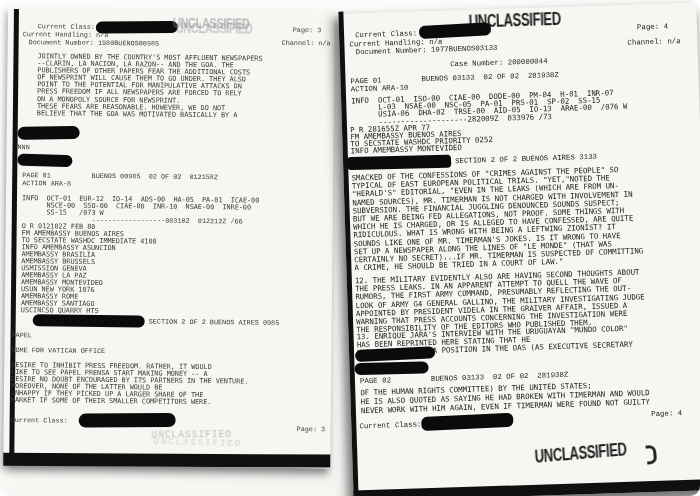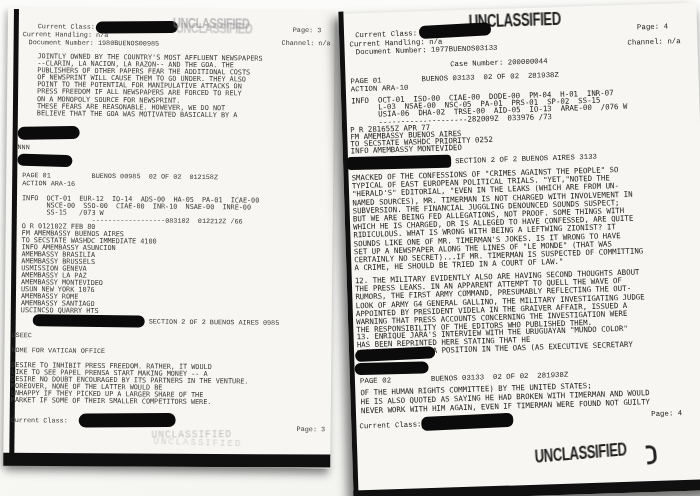--- a/index.html
+++ b/index.html
@@ -1,19 +1,20 @@
 <!DOCTYPE html>
 <html><head>
 <meta charset="utf-8">
 <style>
   html,body{margin:0;padding:0;}
   #canvas{
     position:relative;width:700px;height:496px;overflow:hidden;
     background:linear-gradient(170deg,#fbfbf9 60%,#f2f2ef 100%);
     font-family:"Liberation Mono","DejaVu Sans Mono",monospace;
+    border-radius:10px;
   }
   .page{position:absolute;background:#f7f6f2;}
   #left-page{
     left:8px;top:7px;width:327px;height:458px;
     transform:rotate(0.6deg);transform-origin:top left;
     box-shadow:0 8px 9px -2px rgba(70,70,70,.55),-3px 3px 5px rgba(90,90,90,.25);
   }
   #right-page{
     left:346px;top:8px;width:358px;height:488px;
     transform:rotate(-1.8deg);transform-origin:center;
@@ -124,42 +125,42 @@
 PRESS FREEDOM IF ALL NEWSPAPERS ARE FORCED TO RELY
 ON A MONOPOLY SOURCE FOR NEWSPRINT.
 THESE FEARS ARE REASONABLE. HOWEVER, WE DO NOT
 BELIEVE THAT THE GOA WAS MOTIVATED BASICALLY BY A</pre>
 
     <div id="l-redact1" class="redact"></div>
     <span id="l-nnn" class="txt l-ink">NNN</span>
     <div id="l-redact2" class="redact"></div>
 
     <span id="l-pageline" class="txt l-ink">PAGE 01          BUENOS 00985  02 OF 02  012158Z</span>
-    <span id="l-action" class="txt l-ink">ACTION ARA-16</span>
+    <span id="l-action" class="txt l-ink">ACTION ARA-8</span>
     <pre id="l-info" class="txt l-ink">INFO  OCT-01  EUR-12  IO-14  ADS-00  HA-05  PA-01  ICAE-00
       NSCE-00  SSO-00  CIAE-00  INR-10  NSAE-00  INRE-00
       SS-15   /073 W</pre>
     <span id="l-dashes" class="txt l-ink">------------------083102  012212Z /66</span>
     <pre id="l-origin" class="txt l-ink">O R 012102Z FEB 80
 FM AMEMBASSY BUENOS AIRES
 TO SECSTATE WASHDC IMMEDIATE 4100
 INFO AMEMBASSY ASUNCION
 AMEMBASSY BRASILIA
 AMEMBASSY BRUSSELS
 USMISSION GENEVA
 AMEMBASSY LA PAZ
 AMEMBASSY MONTEVIDEO
 USUN NEW YORK 1076
 AMEMBASSY ROME
 AMEMBASSY SANTIAGO
 USCINCSO QUARRY HTS</pre>
 
     <div id="l-sec-redact" class="redact"></div>
     <span id="l-secline" class="txt l-ink">SECTION 2 OF 2 BUENOS AIRES 0985</span>
-    <span id="l-useec" class="txt l-ink">USEEC</span>
+    <span id="l-useec" class="txt l-ink">PAPEL</span>
     <span id="l-rome" class="txt l-ink">ROME FOR VATICAN OFFICE</span>
 
     <pre id="l-body-bottom" class="txt l-ink">DESIRE TO INHIBIT PRESS FREEDOM. RATHER, IT WOULD
 LIKE TO SEE PAPEL PRENSA START MAKING MONEY -- A
 DESIRE NO DOUBT ENCOURAGED BY ITS PARTNERS IN THE VENTURE.
 MOREOVER, NONE OF THE LATTER WOULD BE
 UNHAPPY IF THEY PICKED UP A LARGER SHARE OF THE
 MARKET IF SOME OF THEIR SMALLER COMPETITORS WERE.</pre>
 
     <span id="l-foot-cc" class="txt l-ink">Current Class:</span>

